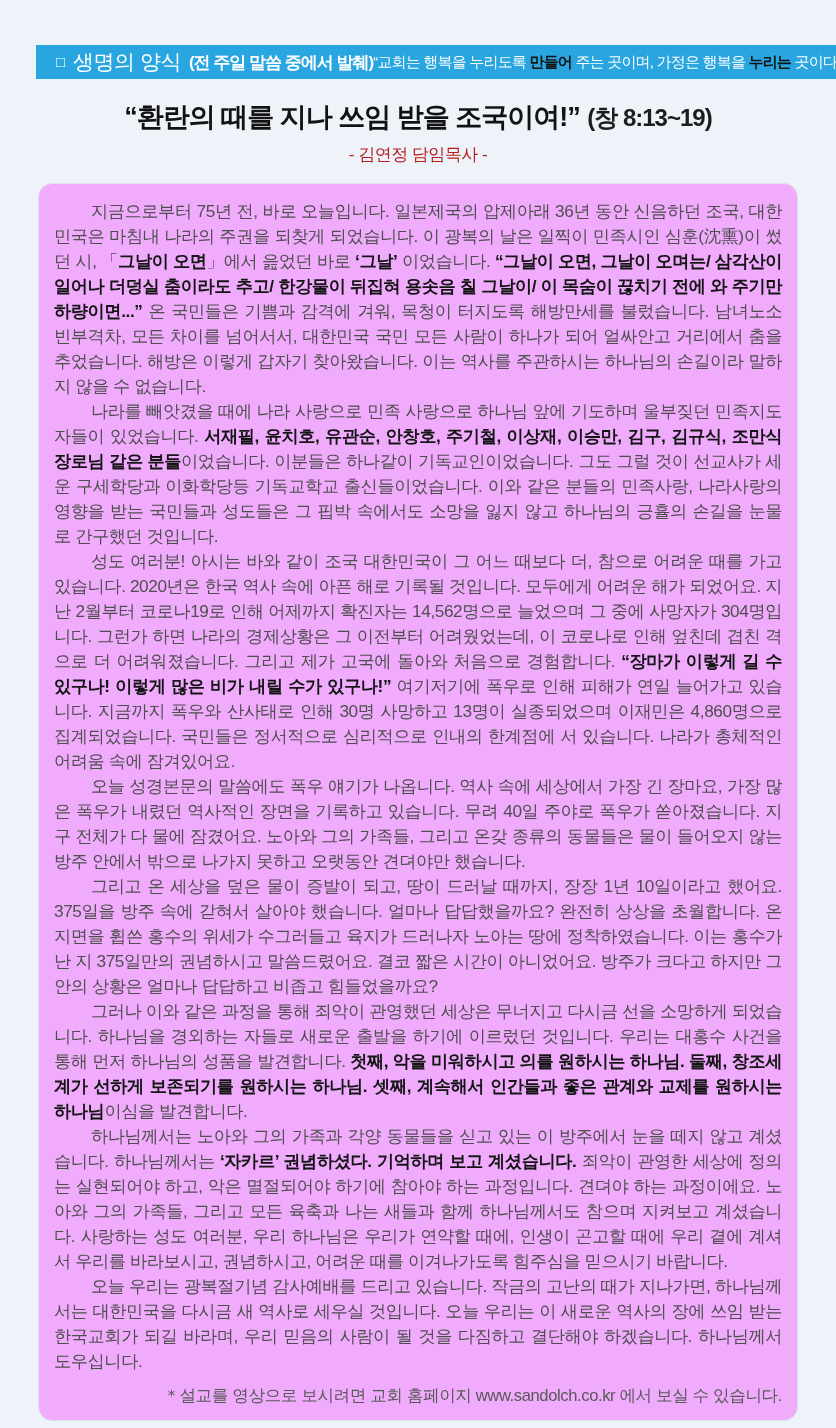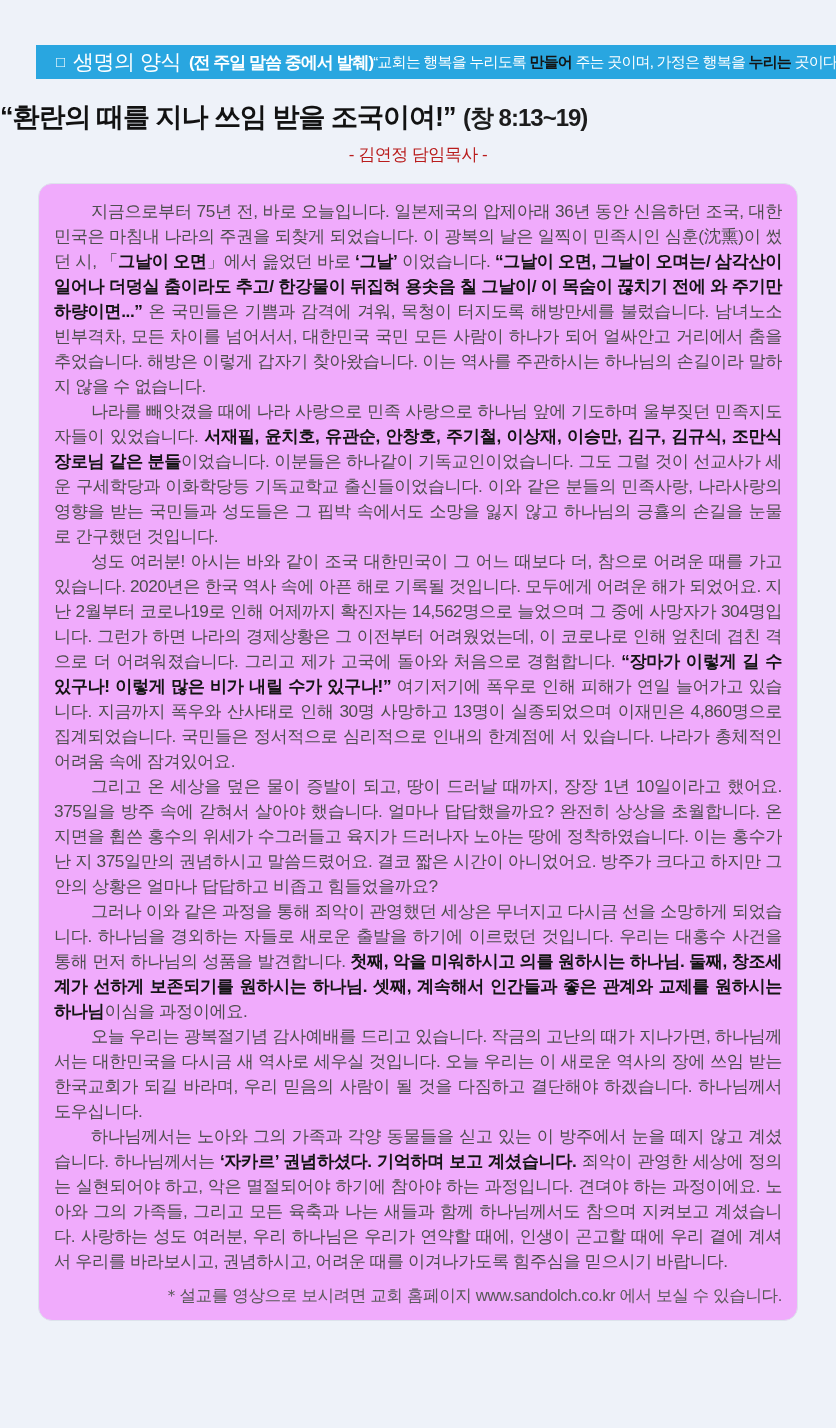--- a/index.html
+++ b/index.html
@@ -20,21 +20,21 @@
     color:#ffffff;
     white-space:nowrap;
   }
   .bar-left{font-size:15px;display:flex;align-items:center;gap:8px;}
   .bar-main{font-size:21px;font-weight:normal;letter-spacing:-0.5px;}
   .bar-sub{font-size:17px;font-weight:700;letter-spacing:-1px;}
   .square-glyph{font-size:15px;font-weight:bold;transform:translateY(-1px);}
   .bar-tagline{font-size:15px;letter-spacing:-0.8px;font-weight:400;}
   .bar-tagline .b{font-weight:bold;}
   
-  .title-wrap{margin-top:20px;letter-spacing:-1px;}
+  .title-wrap{text-align:center;margin-top:20px;letter-spacing:-1px;}
   .sermon-title{font-size:27px;font-weight:800;color:#121212;display:inline;}
   .sermon-ref{font-size:24px;font-weight:700;color:#1c1c1c;display:inline;margin-left:4px;}
   .pastor-line{text-align:center;font-size:17px;color:#b91c1c;margin-top:8px;letter-spacing:-0.5px;}
   
   .sermon-box{
     margin:17px 38px 0 38px;
     background:#f0abfc;
     border:1px solid #dde3ec;
     border-radius:14px;
     padding:15px 15px 12px 15px;
@@ -70,19 +70,20 @@
   <span class="sermon-title">“환란의 때를 지나 쓰임 받을 조국이여!”</span>
   <span class="sermon-ref">(창 8:13~19)</span>
 </div>
 <div class="pastor-line">- 김연정 담임목사 -</div>
 
 <div class="sermon-box">
   <div>
       <p class="para"><span>지금으로부터 75년 전, 바로 오늘입니다. 일본제국의 압제아래 36년 동안 신음하던 조국, 대한민국은 마침내 나라의 주권을 되찾게 되었습니다. 이 광복의 날은 일찍이 민족시인 심훈(沈熏)이 썼던 시, 「</span><span class="b">그날이 오면</span><span>」에서 읊었던 바로 </span><span class="b">‘그날’</span><span> 이었습니다. </span><span class="b">“그날이 오면, 그날이 오며는/ 삼각산이 일어나 더덩실 춤이라도 추고/ 한강물이 뒤집혀 용솟음 칠 그날이/ 이 목숨이 끊치기 전에 와 주기만 하량이면...”</span><span> 온 국민들은 기쁨과 감격에 겨워, 목청이 터지도록 해방만세를 불렀습니다. 남녀노소 빈부격차, 모든 차이를 넘어서서, 대한민국 국민 모든 사람이 하나가 되어 얼싸안고 거리에서 춤을 추었습니다. 해방은 이렇게 갑자기 찾아왔습니다. 이는 역사를 주관하시는 하나님의 손길이라 말하지 않을 수 없습니다.</span></p>
       <p class="para"><span>나라를 빼앗겼을 때에 나라 사랑으로 민족 사랑으로 하나님 앞에 기도하며 울부짖던 민족지도자들이 있었습니다. </span><span class="b">서재필, 윤치호, 유관순, 안창호, 주기철, 이상재, 이승만, 김구, 김규식, 조만식 장로님 같은 분들</span><span>이었습니다. 이분들은 하나같이 기독교인이었습니다. 그도 그럴 것이 선교사가 세운 구세학당과 이화학당등 기독교학교 출신들이었습니다. 이와 같은 분들의 민족사랑, 나라사랑의 영향을 받는 국민들과 성도들은 그 핍박 속에서도 소망을 잃지 않고 하나님의 긍휼의 손길을 눈물로 간구했던 것입니다.</span></p>
       <p class="para"><span>성도 여러분! 아시는 바와 같이 조국 대한민국이 그 어느 때보다 더, 참으로 어려운 때를 가고 있습니다. 2020년은 한국 역사 속에 아픈 해로 기록될 것입니다. 모두에게 어려운 해가 되었어요. 지난 2월부터 코로나19로 인해 어제까지 확진자는 14,562명으로 늘었으며 그 중에 사망자가 304명입니다. 그런가 하면 나라의 경제상황은 그 이전부터 어려웠었는데, 이 코로나로 인해 엎친데 겹친 격으로 더 어려워졌습니다. 그리고 제가 고국에 돌아와 처음으로 경험합니다. </span><span class="b">“장마가 이렇게 길 수 있구나! 이렇게 많은 비가 내릴 수가 있구나!”</span><span> 여기저기에 폭우로 인해 피해가 연일 늘어가고 있습니다. 지금까지 폭우와 산사태로 인해 30명 사망하고 13명이 실종되었으며 이재민은 4,860명으로 집계되었습니다. 국민들은 정서적으로 심리적으로 인내의 한계점에 서 있습니다. 나라가 총체적인 어려움 속에 잠겨있어요.</span></p>
+      <p class="para"><span>오늘 성경본문의 말씀에도 폭우 얘기가 나옵니다. 역사 속에 세상에서 가장 긴 장마요, 가장 많은 폭우가 내렸던 역사적인 장면을 기록하고 있습니다. 무려 40일 주야로 폭우가 쏟아졌습니다. 지구 전체가 다 물에 잠겼어요. 노아와 그의 가족들, 그리고 온갖 종류의 동물들은 물이 들어오지 않는 방주 안에서 밖으로 나가지 못하고 오랫동안 견뎌야만 했습니다.</span></p>
       <p class="para"><span>그리고 온 세상을 덮은 물이 증발이 되고, 땅이 드러날 때까지, 장장 1년 10일이라고 했어요. 375일을 방주 속에 갇혀서 살아야 했습니다. 얼마나 답답했을까요? 완전히 상상을 초월합니다. 온 지면을 휩쓴 홍수의 위세가 수그러들고 육지가 드러나자 노아는 땅에 정착하였습니다. 이는 홍수가 난 지 375일만의 권념하시고 말씀드렸어요. 결코 짧은 시간이 아니었어요. 방주가 크다고 하지만 그 안의 상황은 얼마나 답답하고 비좁고 힘들었을까요?</span></p>
-      <p class="para"><span>그러나 이와 같은 과정을 통해 죄악이 관영했던 세상은 무너지고 다시금 선을 소망하게 되었습니다. 하나님을 경외하는 자들로 새로운 출발을 하기에 이르렀던 것입니다. 우리는 대홍수 사건을 통해 먼저 하나님의 성품을 발견합니다. </span><span class="b">첫째, 악을 미워하시고 의를 원하시는 하나님. 둘째, 창조세계가 선하게 보존되기를 원하시는 하나님. 셋째, 계속해서 인간들과 좋은 관계와 교제를 원하시는 하나님</span><span>이심을 과정이에요.</span></p>
+      <p class="para"><span>그러나 이와 같은 과정을 통해 죄악이 관영했던 세상은 무너지고 다시금 선을 소망하게 되었습니다. 하나님을 경외하는 자들로 새로운 출발을 하기에 이르렀던 것입니다. 우리는 대홍수 사건을 통해 먼저 하나님의 성품을 발견합니다. </span><span class="b">첫째, 악을 미워하시고 의를 원하시는 하나님. 둘째, 창조세계가 선하게 보존되기를 원하시는 하나님. 셋째, 계속해서 인간들과 좋은 관계와 교제를 원하시는 하나님</span><span>이심을 발견합니다.</span></p>
+      <p class="para"><span>하나님께서는 노아와 그의 가족과 각양 동물들을 싣고 있는 이 방주에서 눈을 떼지 않고 계셨습니다. 하나님께서는 </span><span class="b">‘자카르’ 권념하셨다. 기억하며 보고 계셨습니다.</span><span> 죄악이 관영한 세상에 정의는 실현되어야 하고, 악은 멸절되어야 하기에 참아야 하는 과정입니다. 견뎌야 하는 과정이에요. 노아와 그의 가족들, 그리고 모든 육축과 나는 새들과 함께 하나님께서도 참으며 지켜보고 계셨습니다. 사랑하는 성도 여러분, 우리 하나님은 우리가 연약할 때에, 인생이 곤고할 때에 우리 곁에 계셔서 우리를 바라보시고, 권념하시고, 어려운 때를 이겨나가도록 힘주심을 믿으시기 바랍니다.</span></p>
       <p class="para"><span>오늘 우리는 광복절기념 감사예배를 드리고 있습니다. 작금의 고난의 때가 지나가면, 하나님께서는 대한민국을 다시금 새 역사로 세우실 것입니다. 오늘 우리는 이 새로운 역사의 장에 쓰임 받는 한국교회가 되길 바라며, 우리 믿음의 사람이 될 것을 다짐하고 결단해야 하겠습니다. 하나님께서 도우십니다.</span></p>
-      <p class="para"><span>하나님께서는 노아와 그의 가족과 각양 동물들을 싣고 있는 이 방주에서 눈을 떼지 않고 계셨습니다. 하나님께서는 </span><span class="b">‘자카르’ 권념하셨다. 기억하며 보고 계셨습니다.</span><span> 죄악이 관영한 세상에 정의는 실현되어야 하고, 악은 멸절되어야 하기에 참아야 하는 과정입니다. 견뎌야 하는 과정이에요. 노아와 그의 가족들, 그리고 모든 육축과 나는 새들과 함께 하나님께서도 참으며 지켜보고 계셨습니다. 사랑하는 성도 여러분, 우리 하나님은 우리가 연약할 때에, 인생이 곤고할 때에 우리 곁에 계셔서 우리를 바라보시고, 권념하시고, 어려운 때를 이겨나가도록 힘주심을 믿으시기 바랍니다.</span></p>
     </div>
   <div class="video-note">＊설교를 영상으로 보시려면 교회 홈페이지 www.sandolch.co.kr 에서 보실 수 있습니다.</div>
 </div>
 
 </body></html>

